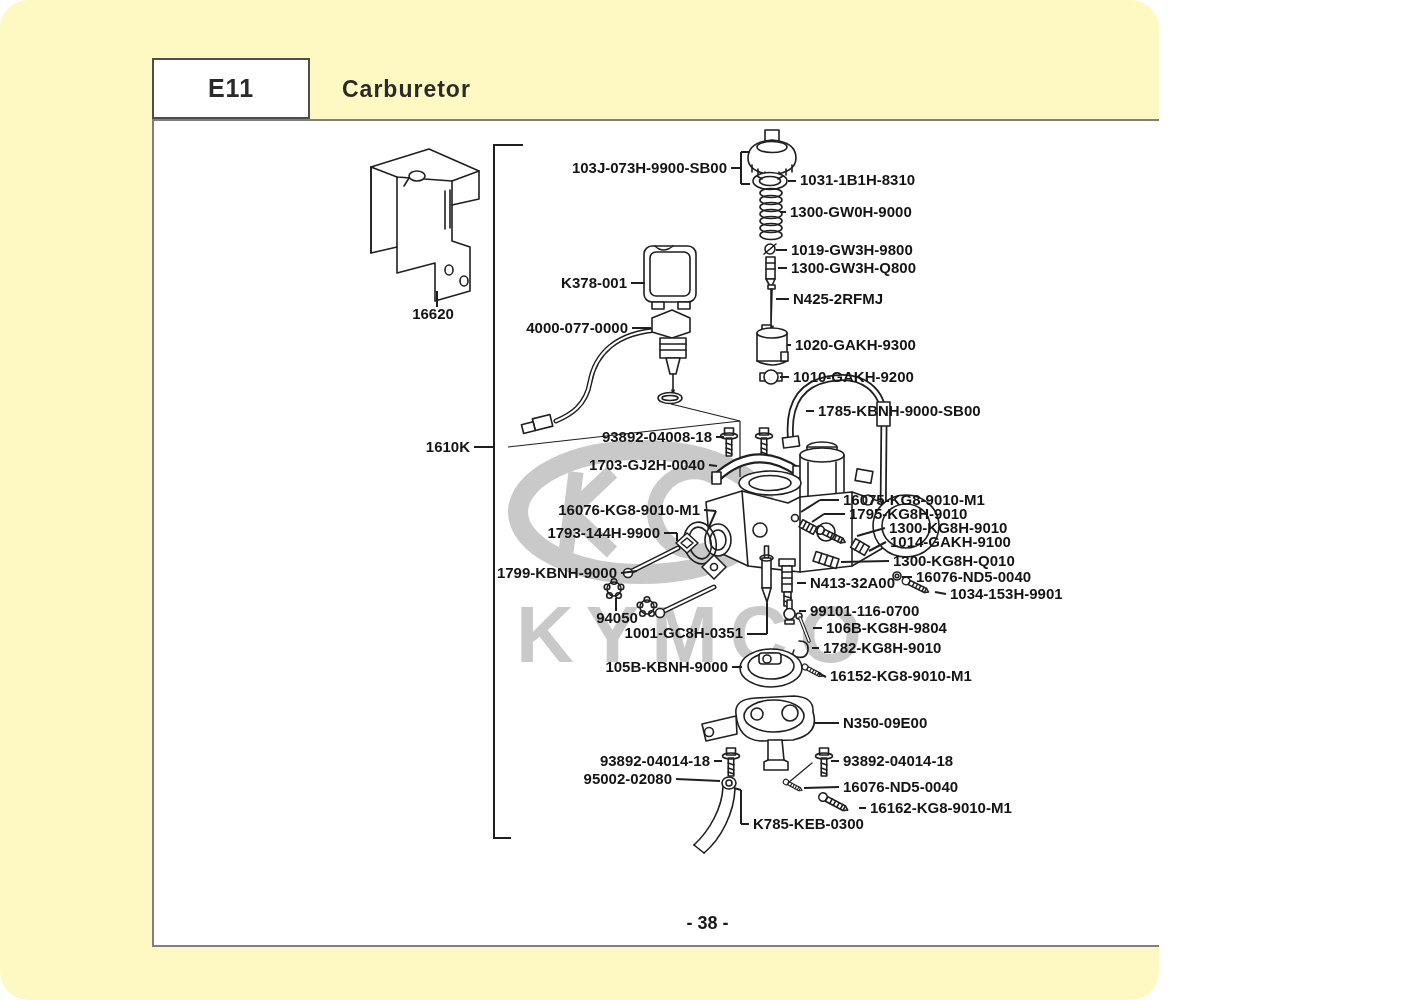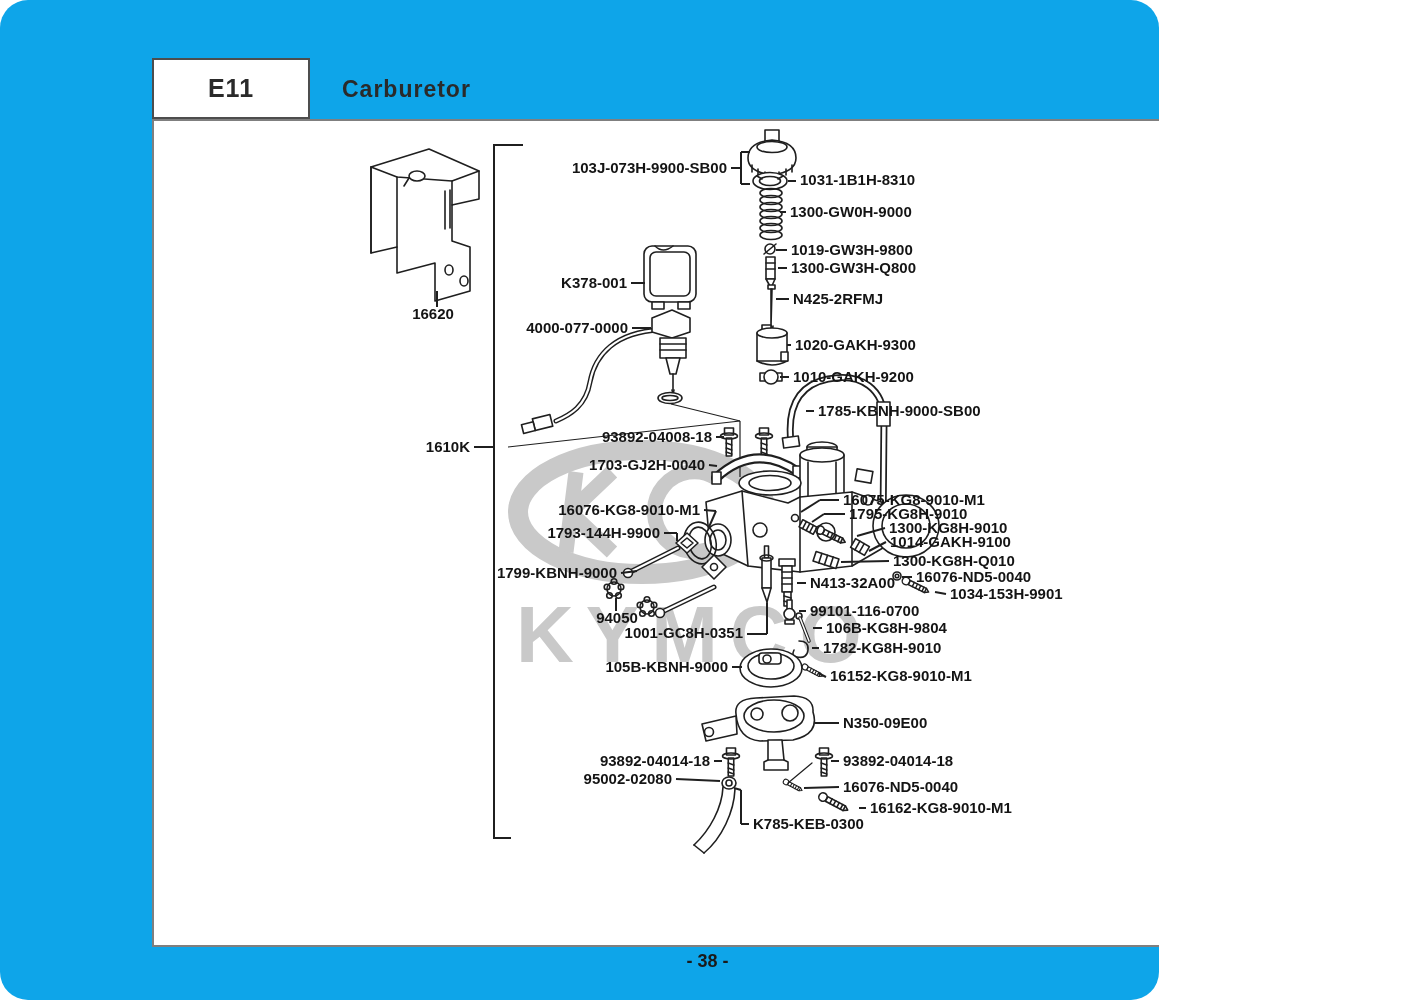--- a/index.html
+++ b/index.html
@@ -1,26 +1,26 @@
 <!DOCTYPE html>
 <html><head>
 <meta charset="utf-8">
 <style>
   html,body{margin:0;padding:0;background:#fff;}
-  .page{position:relative;width:1159px;height:1000px;background:#0ea5e9;overflow:hidden;
+  .page{position:relative;width:1159px;height:1000px;background:#fef9c3;overflow:hidden;
         font-family:"Liberation Sans", sans-serif;color:#1a1a1a;border-radius:28px;}
   .header-box{position:absolute;left:152px;top:58px;width:158px;height:61px;
         border:2px solid #4d4d4d;box-sizing:border-box;background:#fff;
         display:flex;align-items:center;justify-content:center;z-index:3;}
   .header-code{font-size:25px;font-weight:bold;letter-spacing:1px;color:#2a2a2a;}
   .header-title{position:absolute;left:342px;top:76px;font-size:23px;font-weight:bold;
         letter-spacing:1px;color:#2a2a2a;z-index:3;}
   .content-box{position:absolute;left:152px;top:119px;width:1114px;height:828px;
         border:2px solid #7f7f7f;box-sizing:border-box;background:#fff;z-index:1;}
-  .page-number{position:absolute;left:0;top:951px;width:1415px;text-align:center;
+  .page-number{position:absolute;left:0;top:913px;width:1415px;text-align:center;
         font-size:18px;font-weight:bold;color:#1a1a1a;z-index:3;}
   svg.diagram{position:absolute;left:0;top:0;z-index:2;}
   .lineart{stroke:#1f1f1f;stroke-width:1.6;fill:none;stroke-linecap:round;stroke-linejoin:round;}
   .solid{fill:#ffffff;}
   .plbl{font-family:"Liberation Sans",sans-serif;font-size:15px;font-weight:bold;fill:#141414;}
   .leader{stroke:#1f1f1f;stroke-width:2;fill:none;}
   .thin{stroke-width:1.2;}
   .wmring{fill:none;stroke:#c9c9c9;stroke-width:20;}
   .wmglyph{fill:none;stroke:#c9c9c9;stroke-width:15;}
   .wmtext{font-family:"Liberation Sans",sans-serif;font-size:80px;font-weight:bold;

